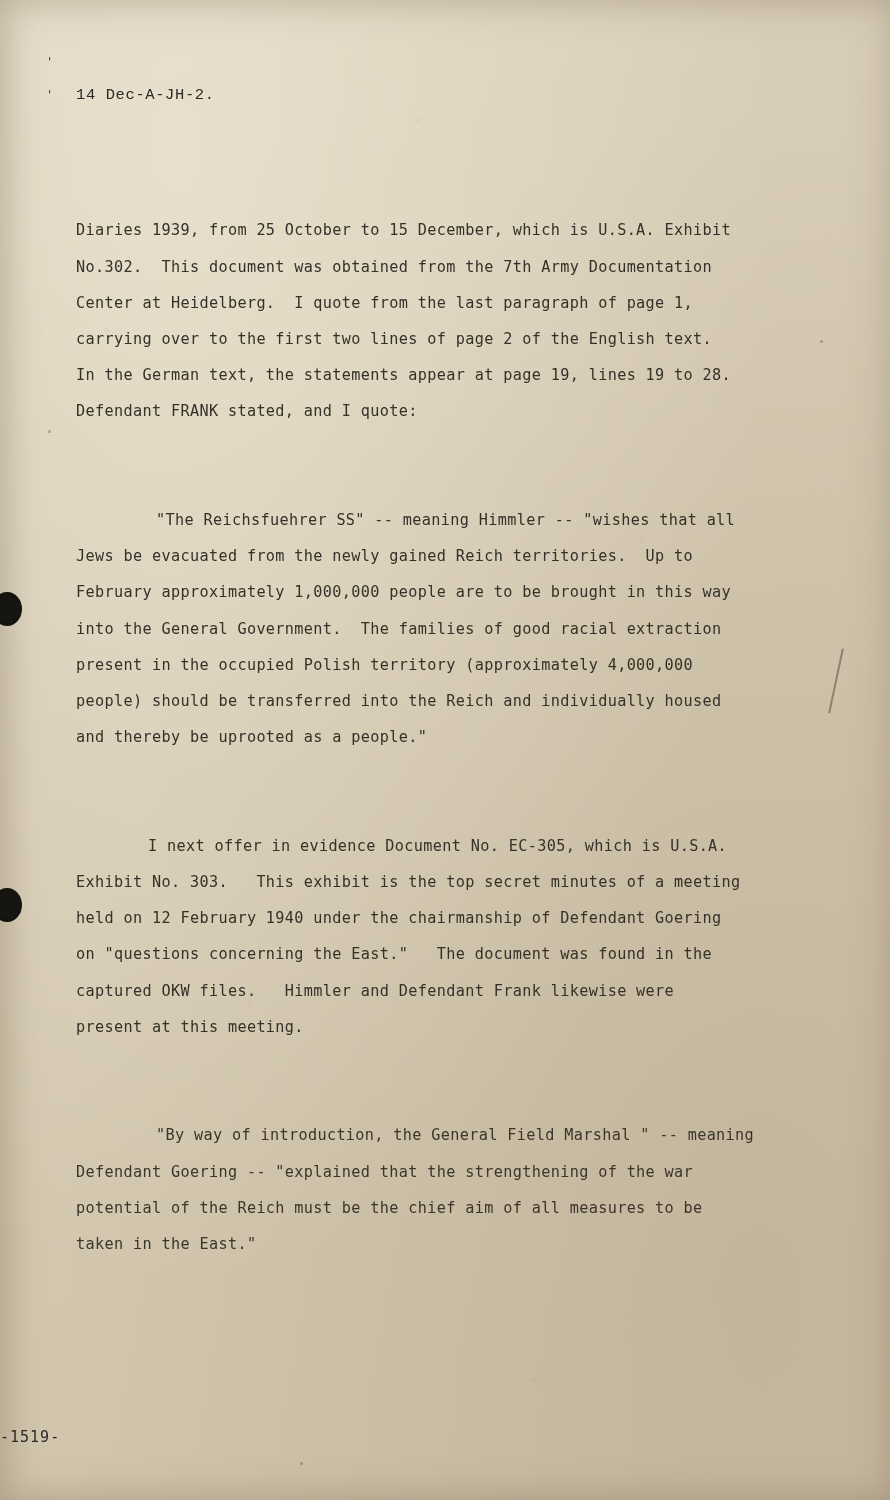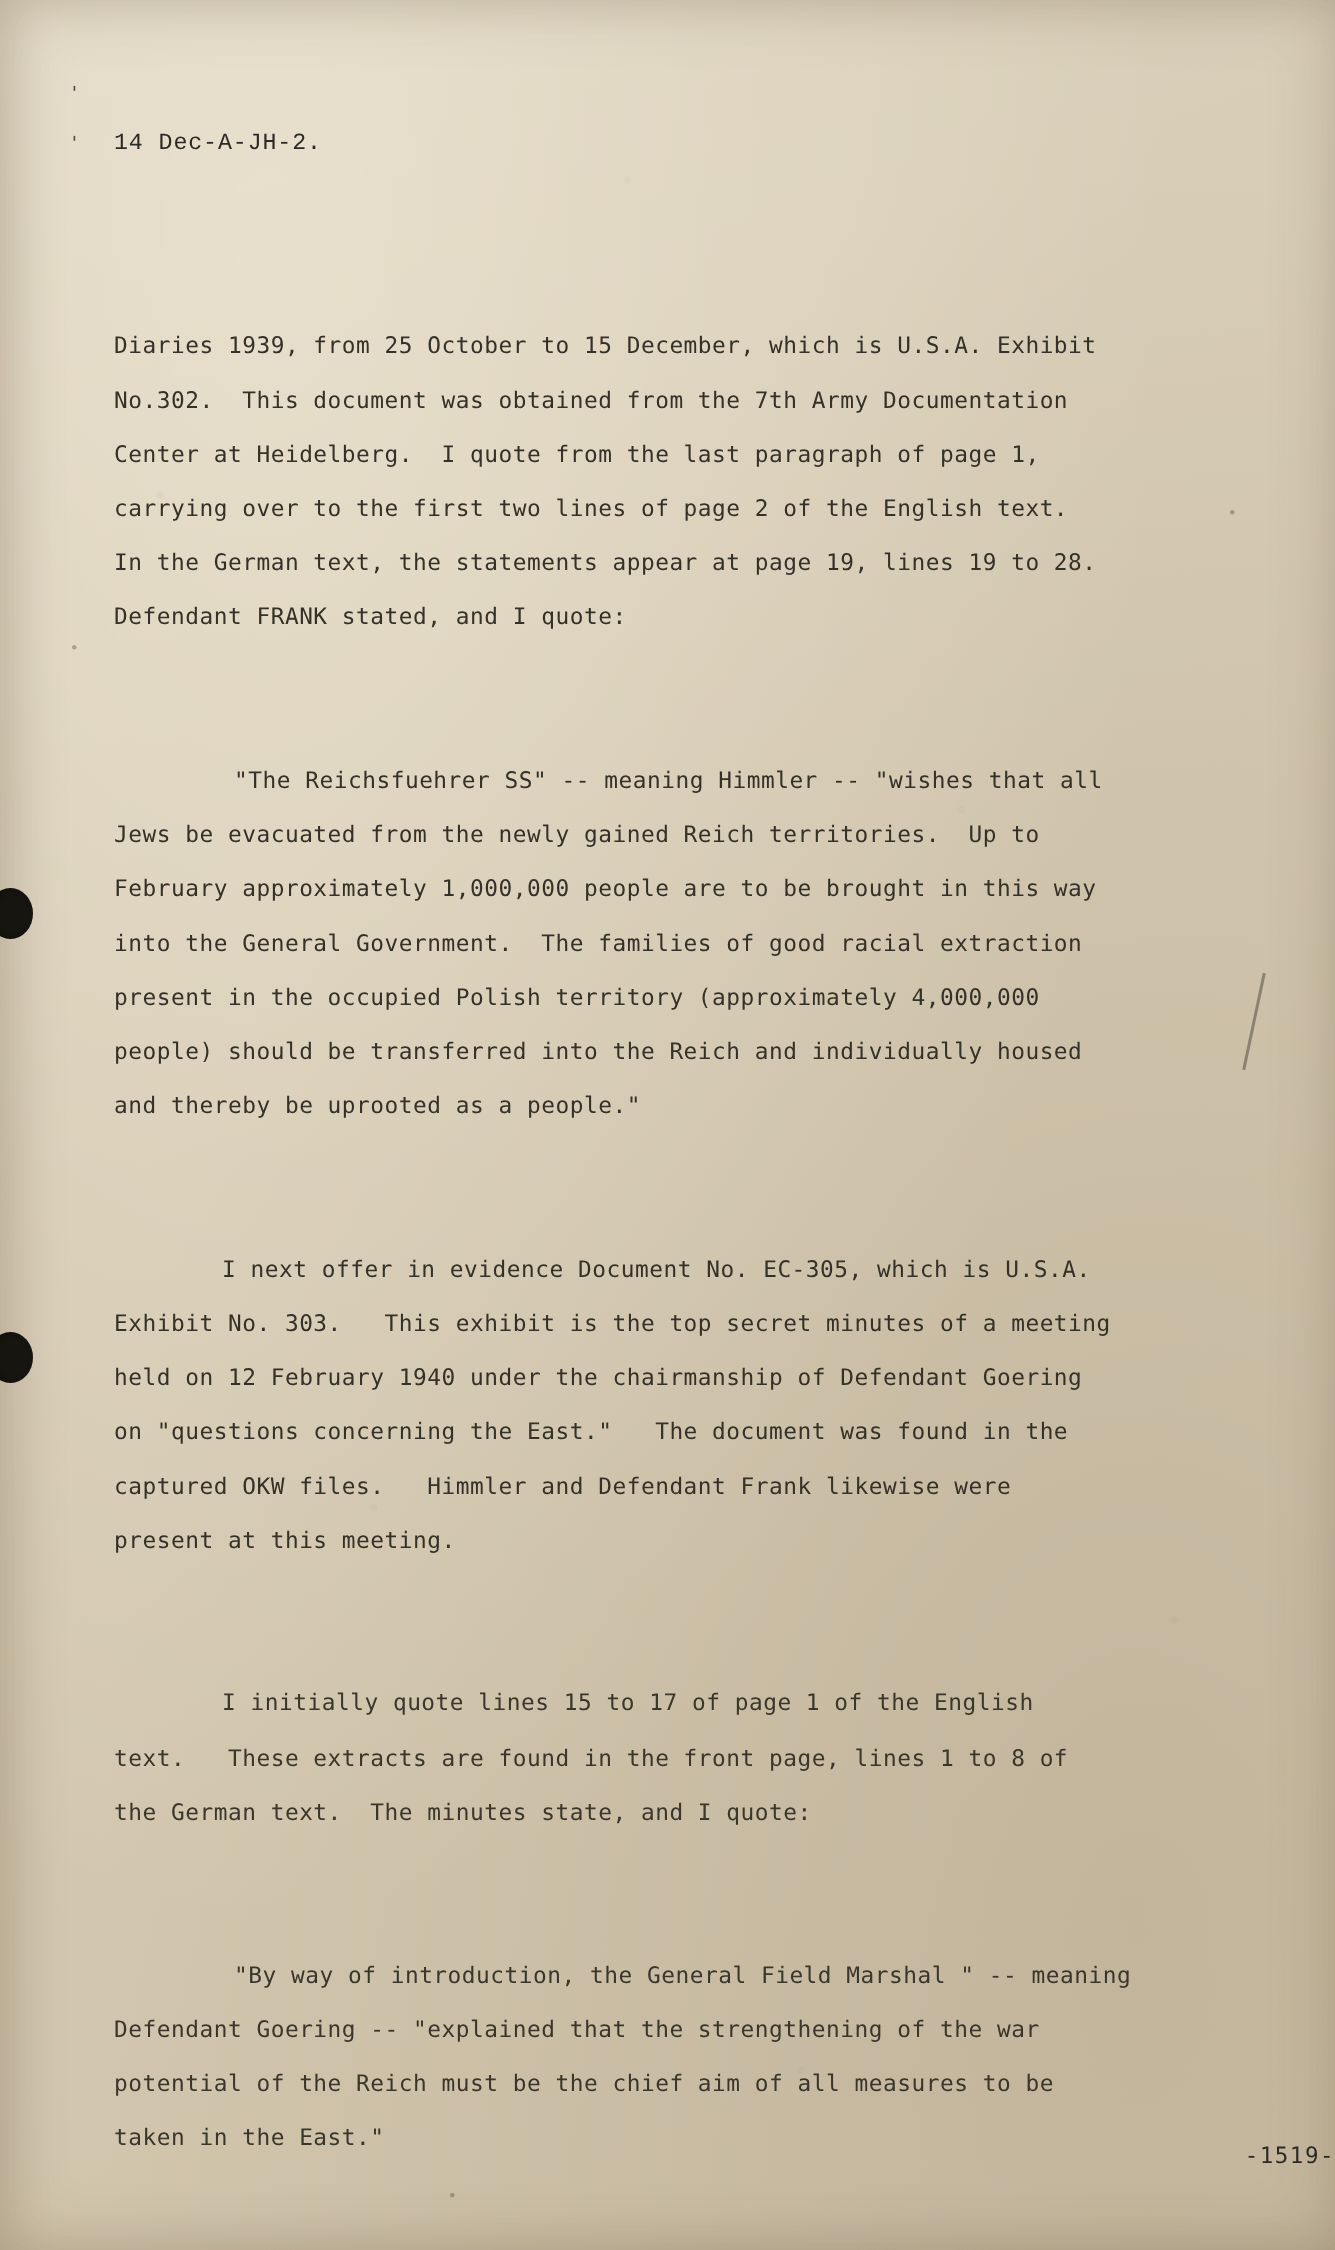--- a/index.html
+++ b/index.html
@@ -90,21 +90,21 @@
     text-indent: 72px;
   }
   .indent-q {
     text-indent: 80px;
   }
   .folio {
     position: absolute;
     left: 0;
     right: 0;
     top: 1428px;
-    text-align: right;
+    text-align: left;
     font-size: 15px;
     letter-spacing: 1px;
   }
   .mark-slash {
     position: absolute;
     left: 828px;
     top: 648px;
     width: 16px;
     height: 66px;
     pointer-events: none;
@@ -156,23 +156,20 @@
 into the General Government.  The families of good racial extraction
 present in the occupied Polish territory (approximately 4,000,000
 people) should be transferred into the Reich and individually housed
 and thereby be uprooted as a people."</p>
     <p class="para indent fade1">I next offer in evidence Document No. EC-305, which is U.S.A.
 Exhibit No. 303.   This exhibit is the top secret minutes of a meeting
 held on 12 February 1940 under the chairmanship of Defendant Goering
 on "questions concerning the East."   The document was found in the
 captured OKW files.   Himmler and Defendant Frank likewise were
 present at this meeting.</p>
-    <p class="para indent fade2">I initially quote lines 15 to 17 of page 1 of the English
-text.   These extracts are found in the front page, lines 1 to 8 of
-the German text.  The minutes state, and I quote:</p>
     <p class="para indent-q fade2">"By way of introduction, the General Field Marshal " -- meaning
 Defendant Goering -- "explained that the strengthening of the war
 potential of the Reich must be the chief aim of all measures to be
 taken in the East."</p>
     
     
     
     
   </div>
 

